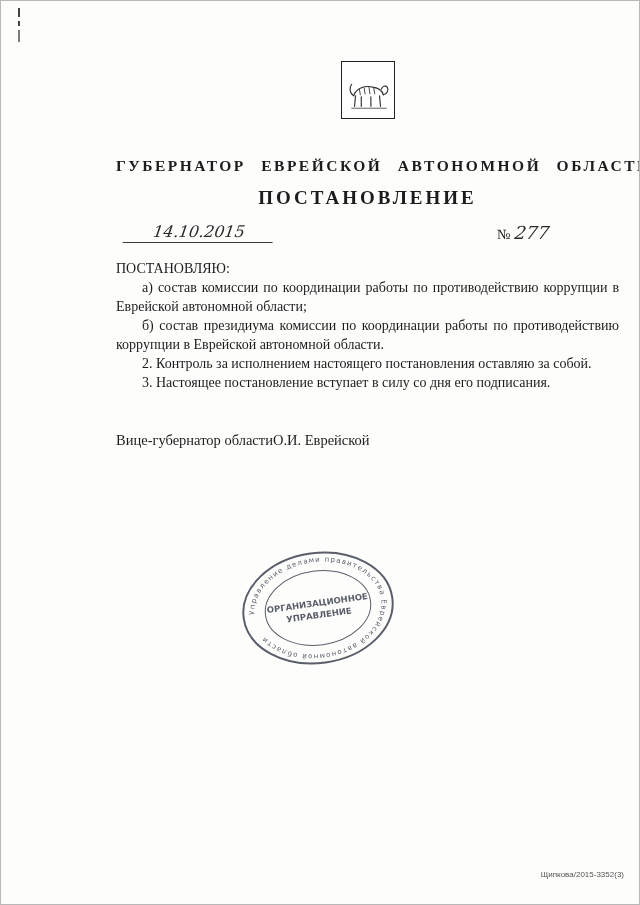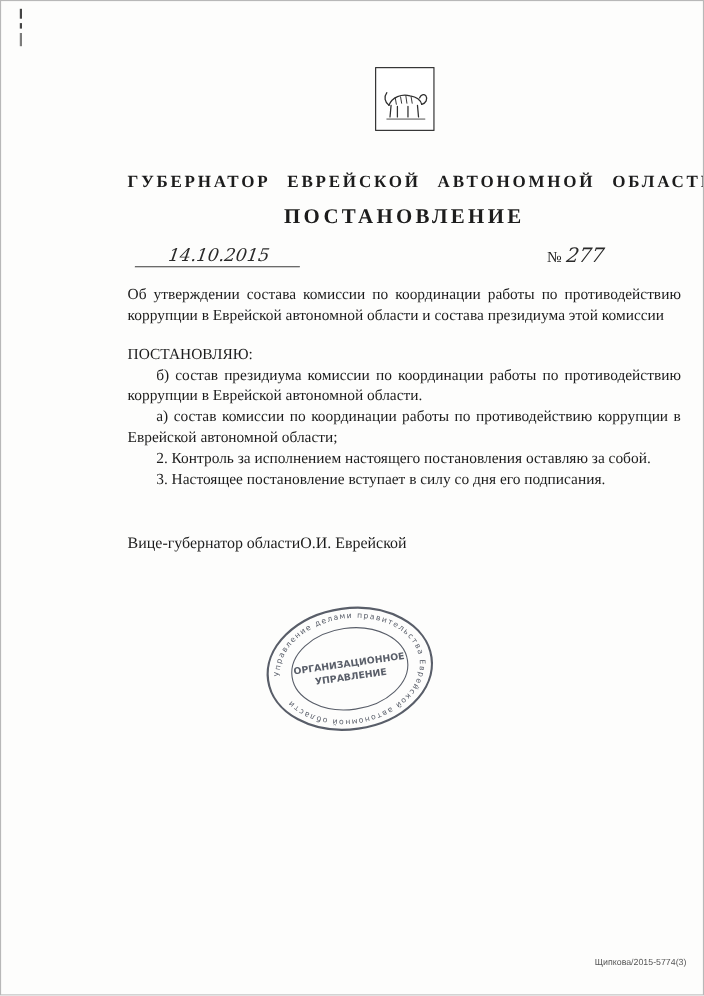--- a/index.html
+++ b/index.html
@@ -141,26 +141,25 @@
     <div class="doc-type">ПОСТАНОВЛЕНИЕ</div>
 
     <div class="date-row">
       <span class="handwriting date-hand">14.10.2015</span>
       <span class="num-block">
         <span>№</span><span class="handwriting num-hand">277</span>
       </span>
     </div>
 
 
-    <p class="subject">Об утверждении состава комиссии по координации работы по противодействию коррупции в Еврейской автономной области и состава президиума этой комиссии</p>
 
     <p class="resolve">ПОСТАНОВЛЯЮ:</p>
 
+    <p class="item">а) состав комиссии по координации работы по противодействию коррупции в Еврейской автономной области;</p>
     <p class="item">б) состав президиума комиссии по координации работы по противодействию коррупции в Еврейской автономной области.</p>
-    <p class="item">а) состав комиссии по координации работы по противодействию коррупции в Еврейской автономной области;</p>
     <p class="item">2. Контроль за исполнением настоящего постановления оставляю за собой.</p>
     <p class="item">3. Настоящее постановление вступает в силу со дня его подписания.</p>
 
     <div class="sig-row">
       <span>Вице-губернатор области</span>
       <span>О.И. Еврейской</span>
     </div>
 
   </div>
 
@@ -174,15 +173,15 @@
         <path id="ringPath" d="M79,59 m-64,0 a64,46 0 1,1 128,0 a64,46 0 1,1 -128,0"></path>
       </defs>
       <text fill="#3d4350" font-size="7" letter-spacing="1.2">
         <textPath href="#ringPath" startOffset="2">Управление делами правительства Еврейской автономной области</textPath>
       </text>
       <text x="79" y="57" text-anchor="middle" fill="#3d4350" font-size="8.5" font-weight="bold">ОРГАНИЗАЦИОННОЕ</text>
       <text x="79" y="69" text-anchor="middle" fill="#3d4350" font-size="8.5" font-weight="bold">УПРАВЛЕНИЕ</text>
     </svg>
   </div>
 
-  <div class="footer-note">Щипкова/2015-5774(3)</div>
+  <div class="footer-note">Щипкова/2015-3352(3)</div>
 
 </div>
 
 </body></html>

